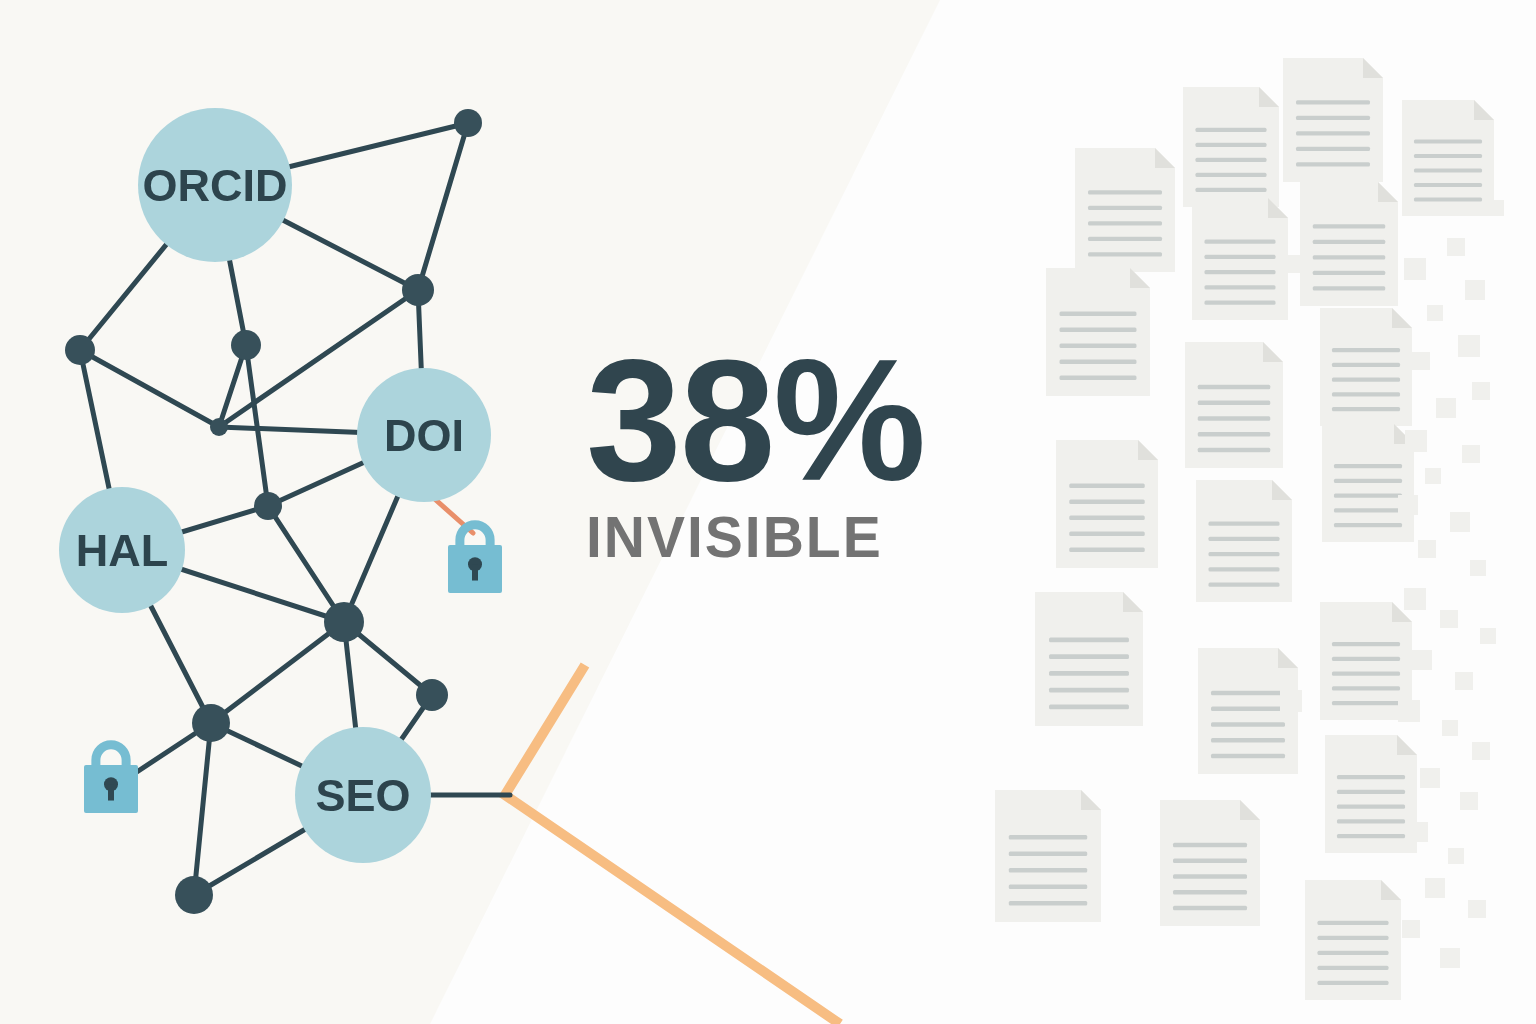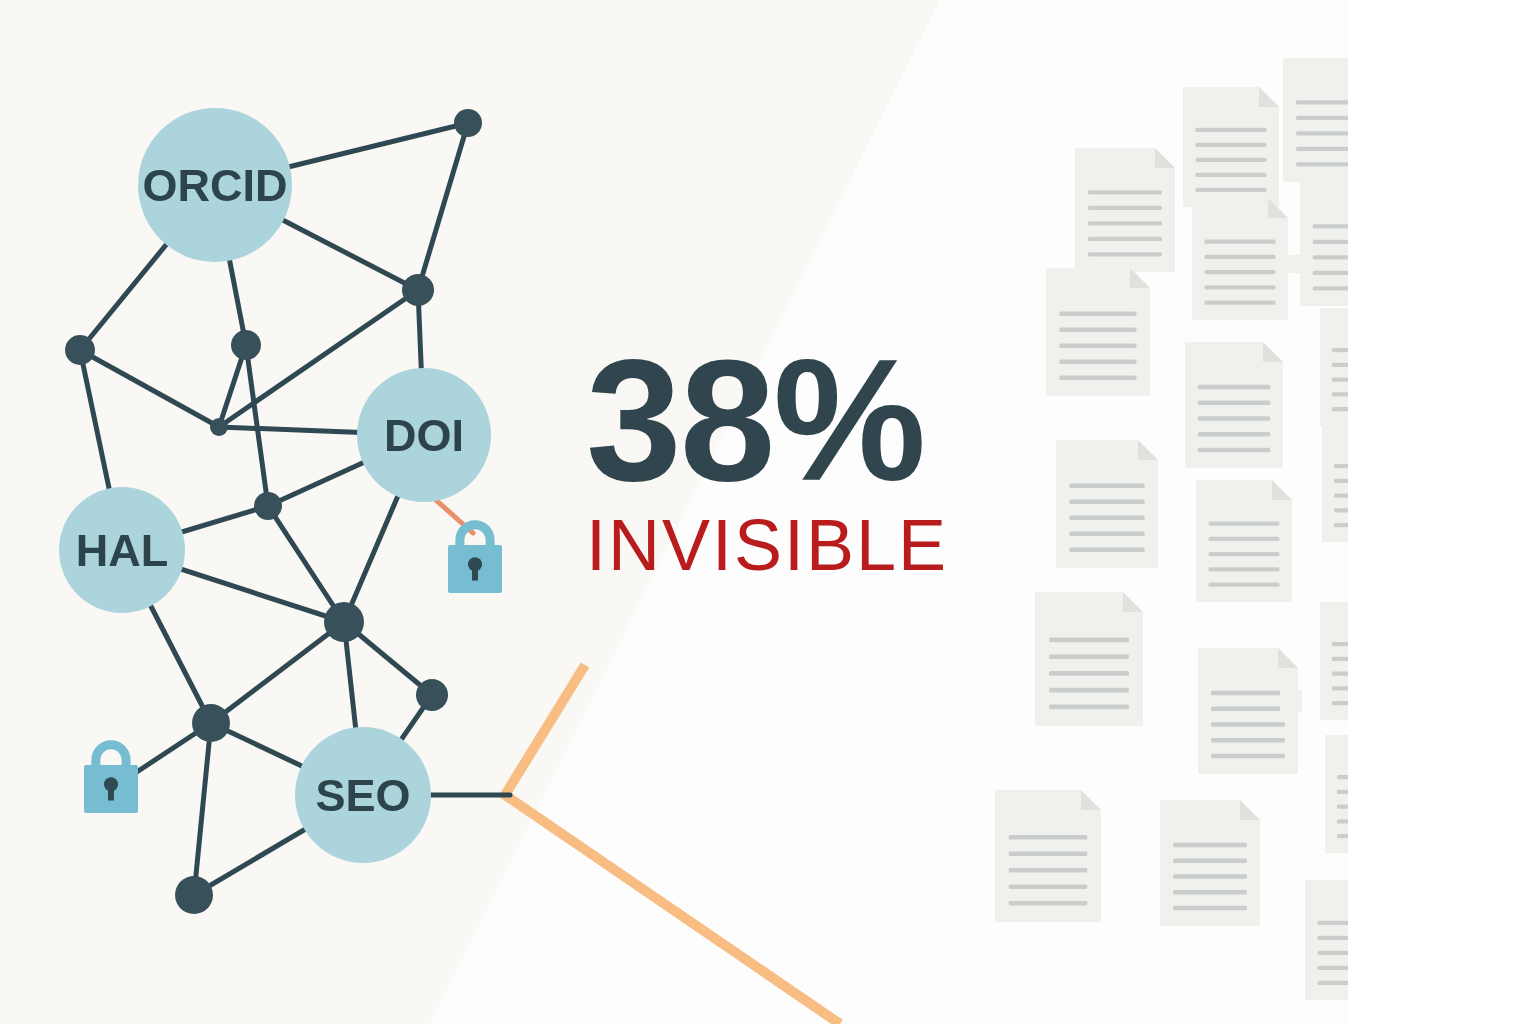--- a/index.html
+++ b/index.html
@@ -2,21 +2,21 @@
 <html><head>
 <meta charset="utf-8">
 <style>
   html, body {
     margin: 0;
     padding: 0;
     background: #ffffff;
   }
   #stage {
     position: relative;
-    width: 1348px;
+    width: 1536px;
     height: 1024px;
     overflow: hidden;
     font-family: "Liberation Sans", sans-serif;
     background: #fbfbf9;
   }
   #bg-svg, #graph-svg, #docs-svg {
     position: absolute;
     top: 0;
     left: 0;
     width: 1536px;
@@ -34,24 +34,24 @@
     font-family: "Liberation Sans", sans-serif;
     font-size: 172px;
     font-weight: bold;
     line-height: 0.96;
     letter-spacing: -2px;
     color: #30454e;
     margin: 0;
   }
   .stat-label {
     font-family: "Liberation Sans", sans-serif;
-    font-size: 72px;
-    font-weight: normal;
+    font-size: 57px;
+    font-weight: bold;
     letter-spacing: 2px;
-    color: #b91c1c;
+    color: #737373;
     margin: 6px 0 0 0;
     line-height: 1;
   }
   .node-label {
     font-family: "Liberation Sans", sans-serif;
     font-weight: bold;
     fill: #2d444d;
     text-anchor: middle;
     dominant-baseline: central;
   }

